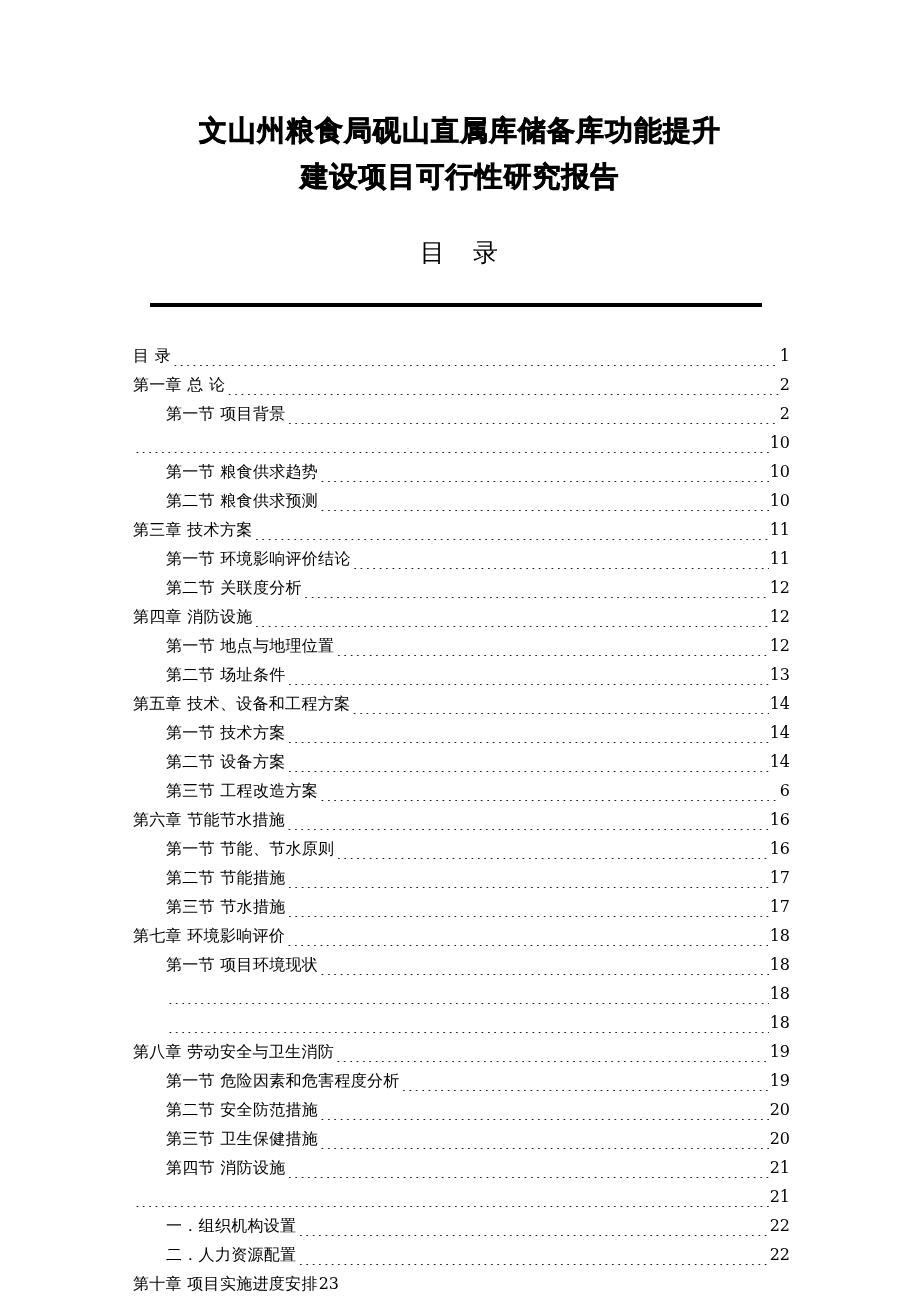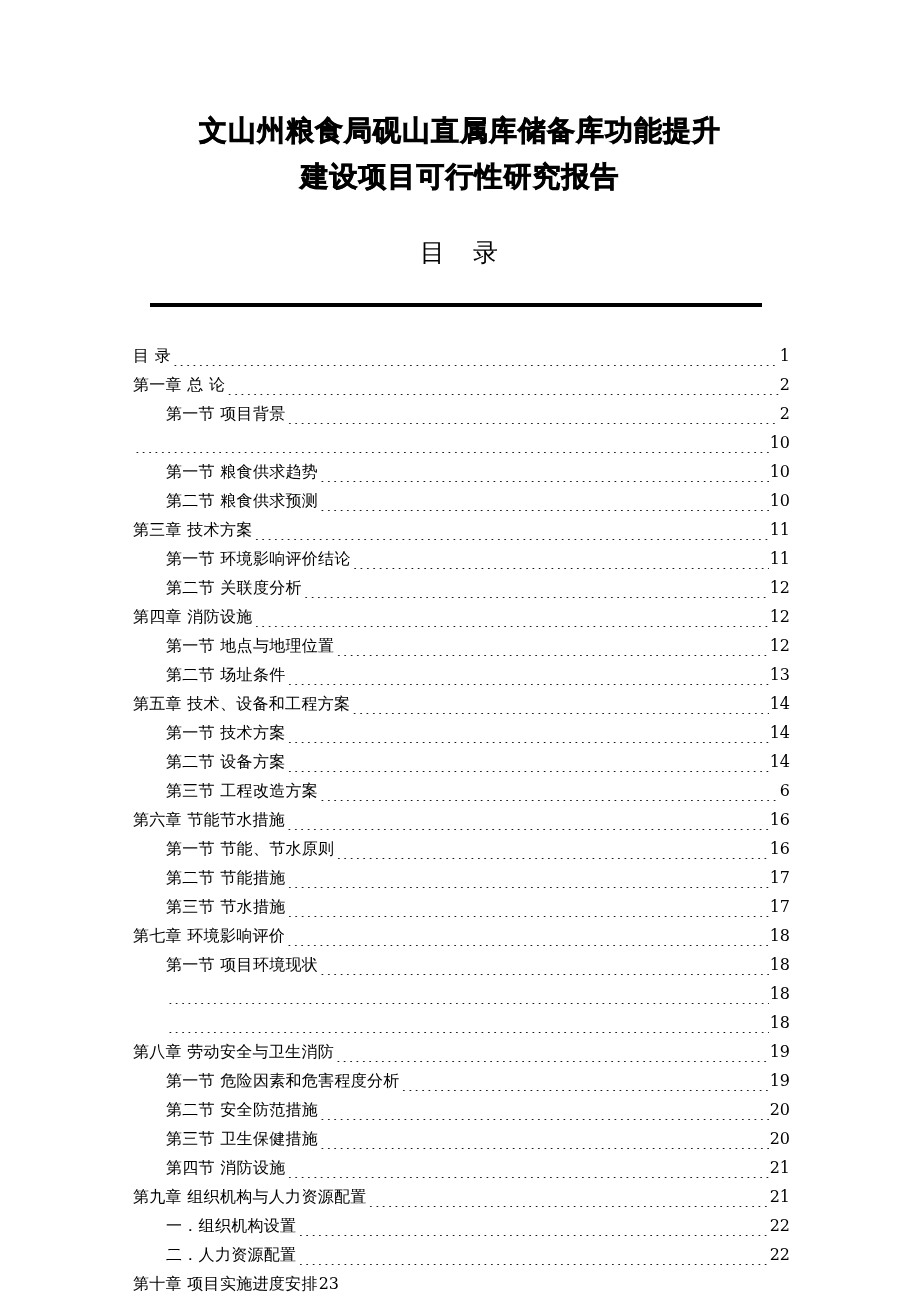--- a/index.html
+++ b/index.html
@@ -277,21 +277,20 @@
         <span class="label">第三节  卫生保健措施</span>
         <span class="leader"></span>
         <span class="pageno">20</span>
       </div>
       <div class="toc-row lvl-1">
         <span class="label">第四节 消防设施</span>
         <span class="leader"></span>
         <span class="pageno">21</span>
       </div>
       <div class="toc-row lvl-0">
-        <span class="label">第九章  组织机构与人力资源配置</span>
         <span class="leader"></span>
         <span class="pageno">21</span>
       </div>
       <div class="toc-row lvl-1">
         <span class="label">一．组织机构设置</span>
         <span class="leader"></span>
         <span class="pageno">22</span>
       </div>
       <div class="toc-row lvl-1">
         <span class="label">二．人力资源配置</span>

